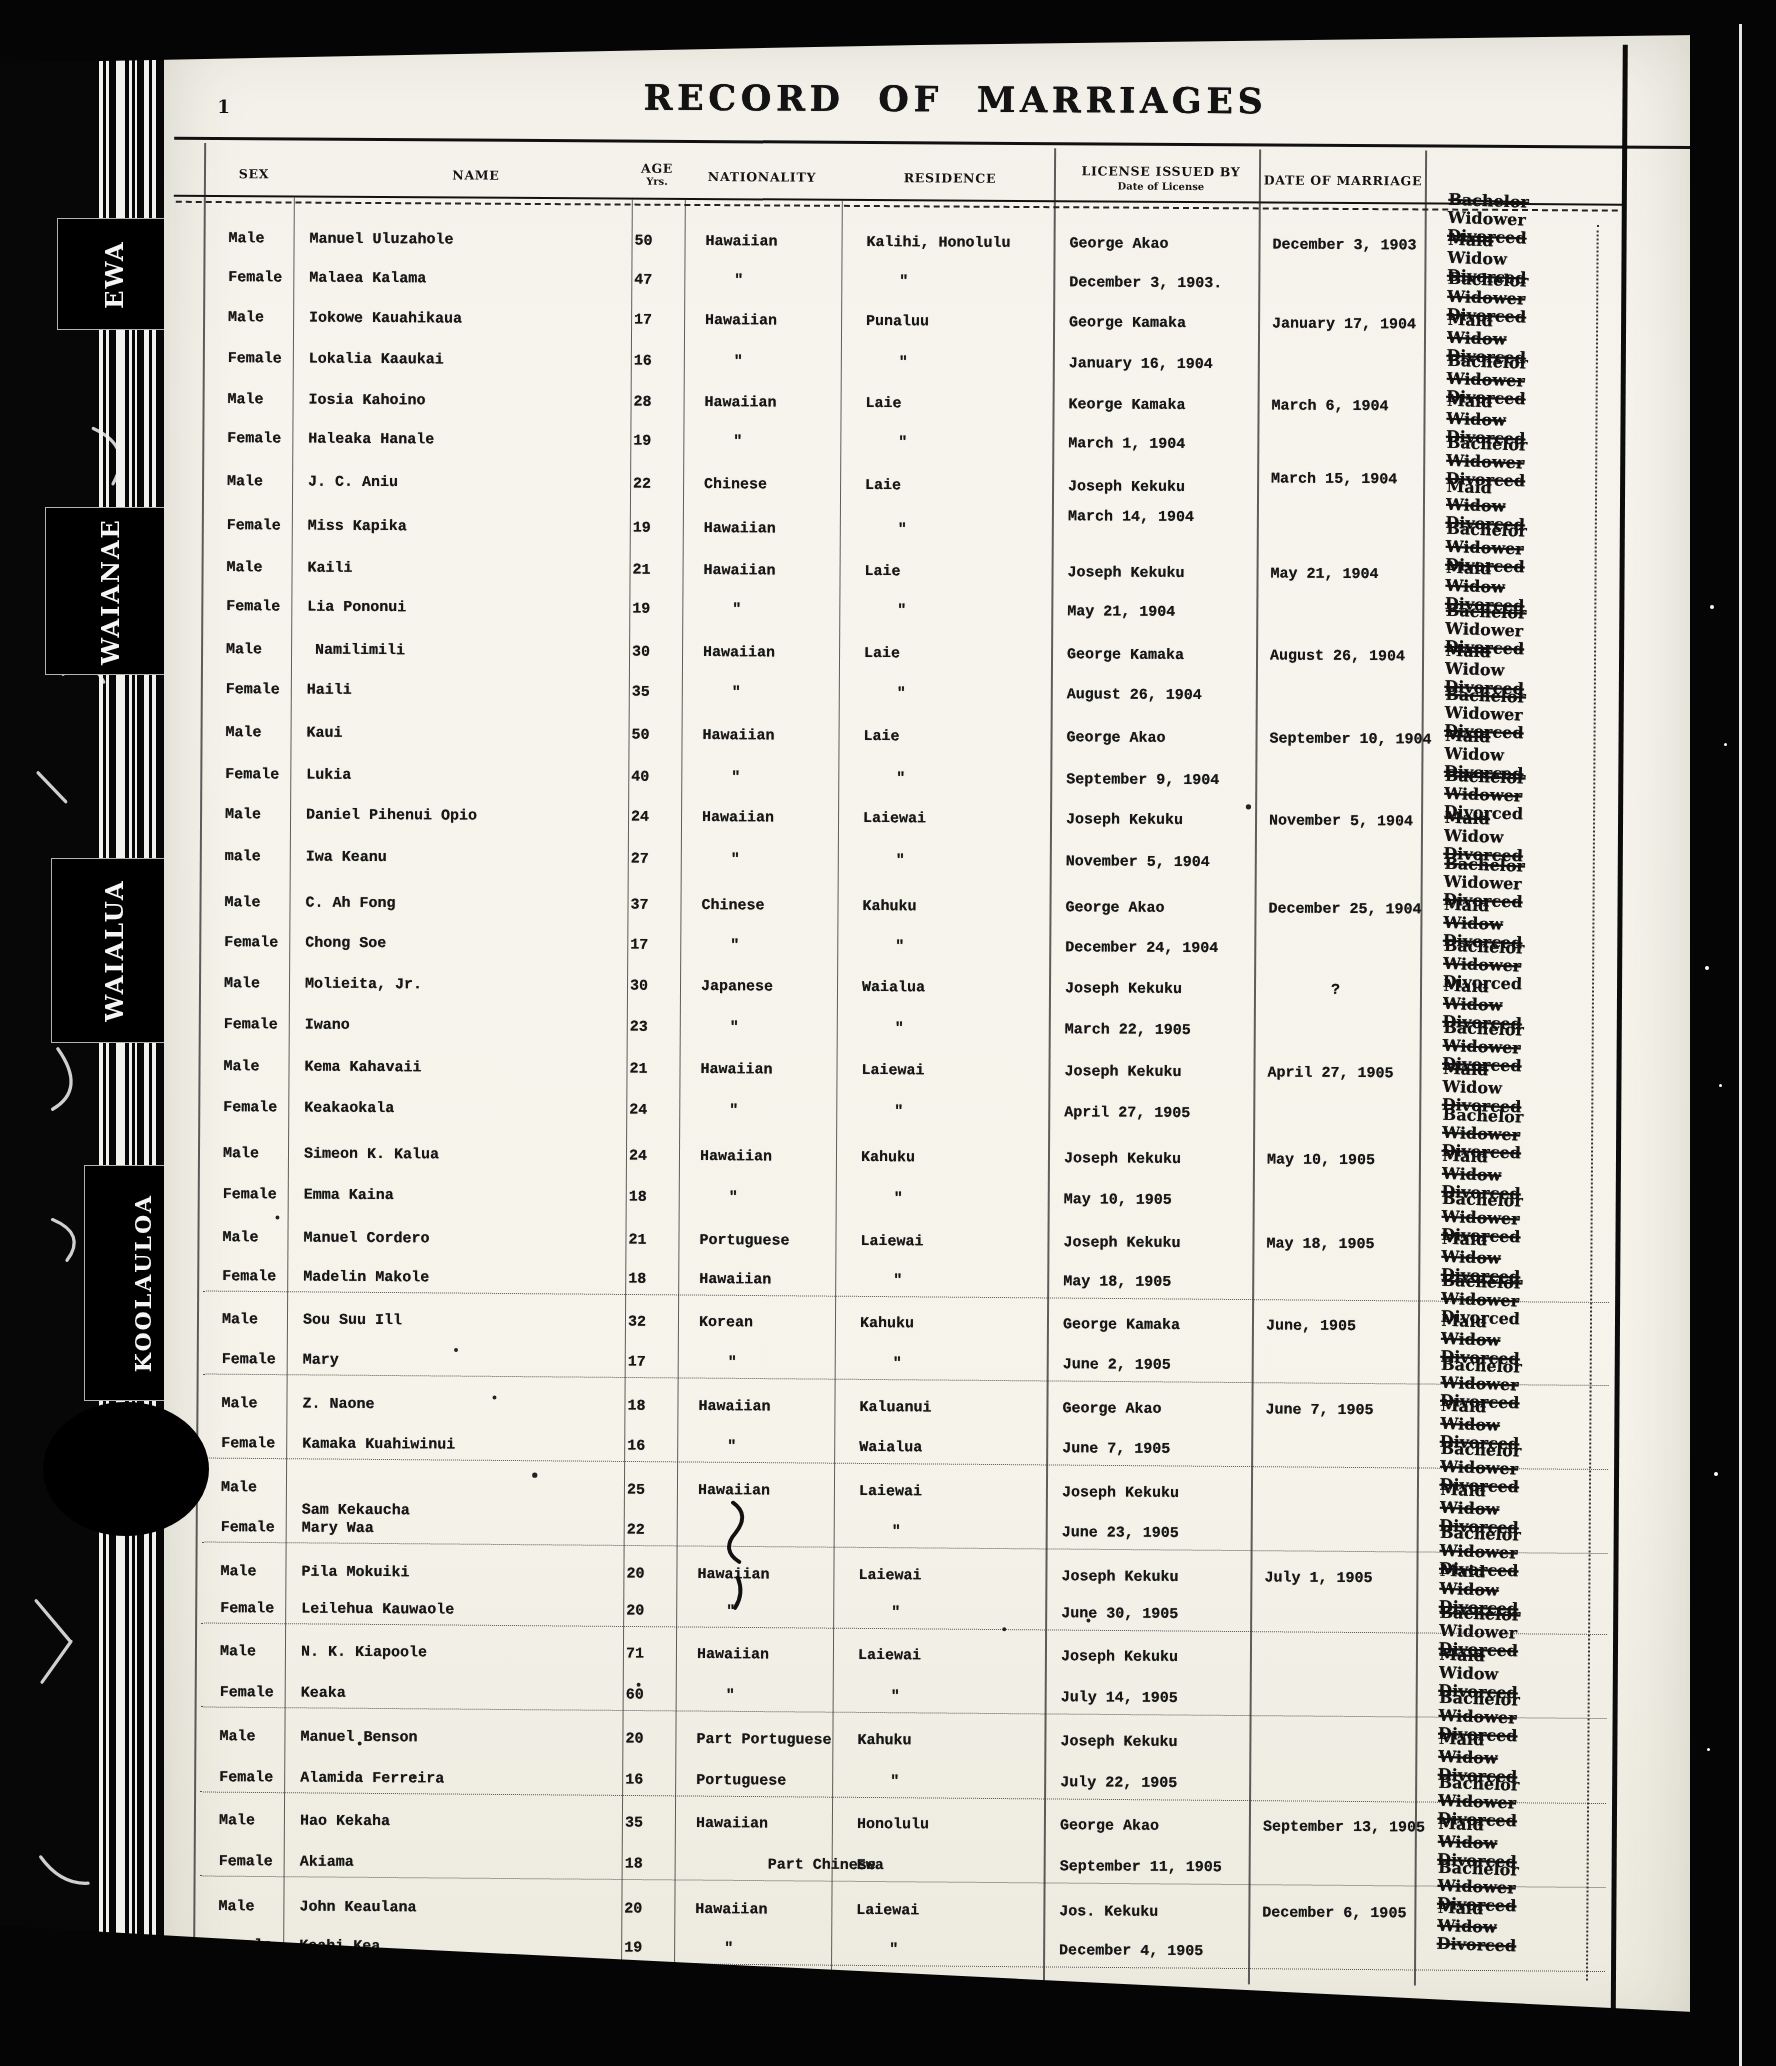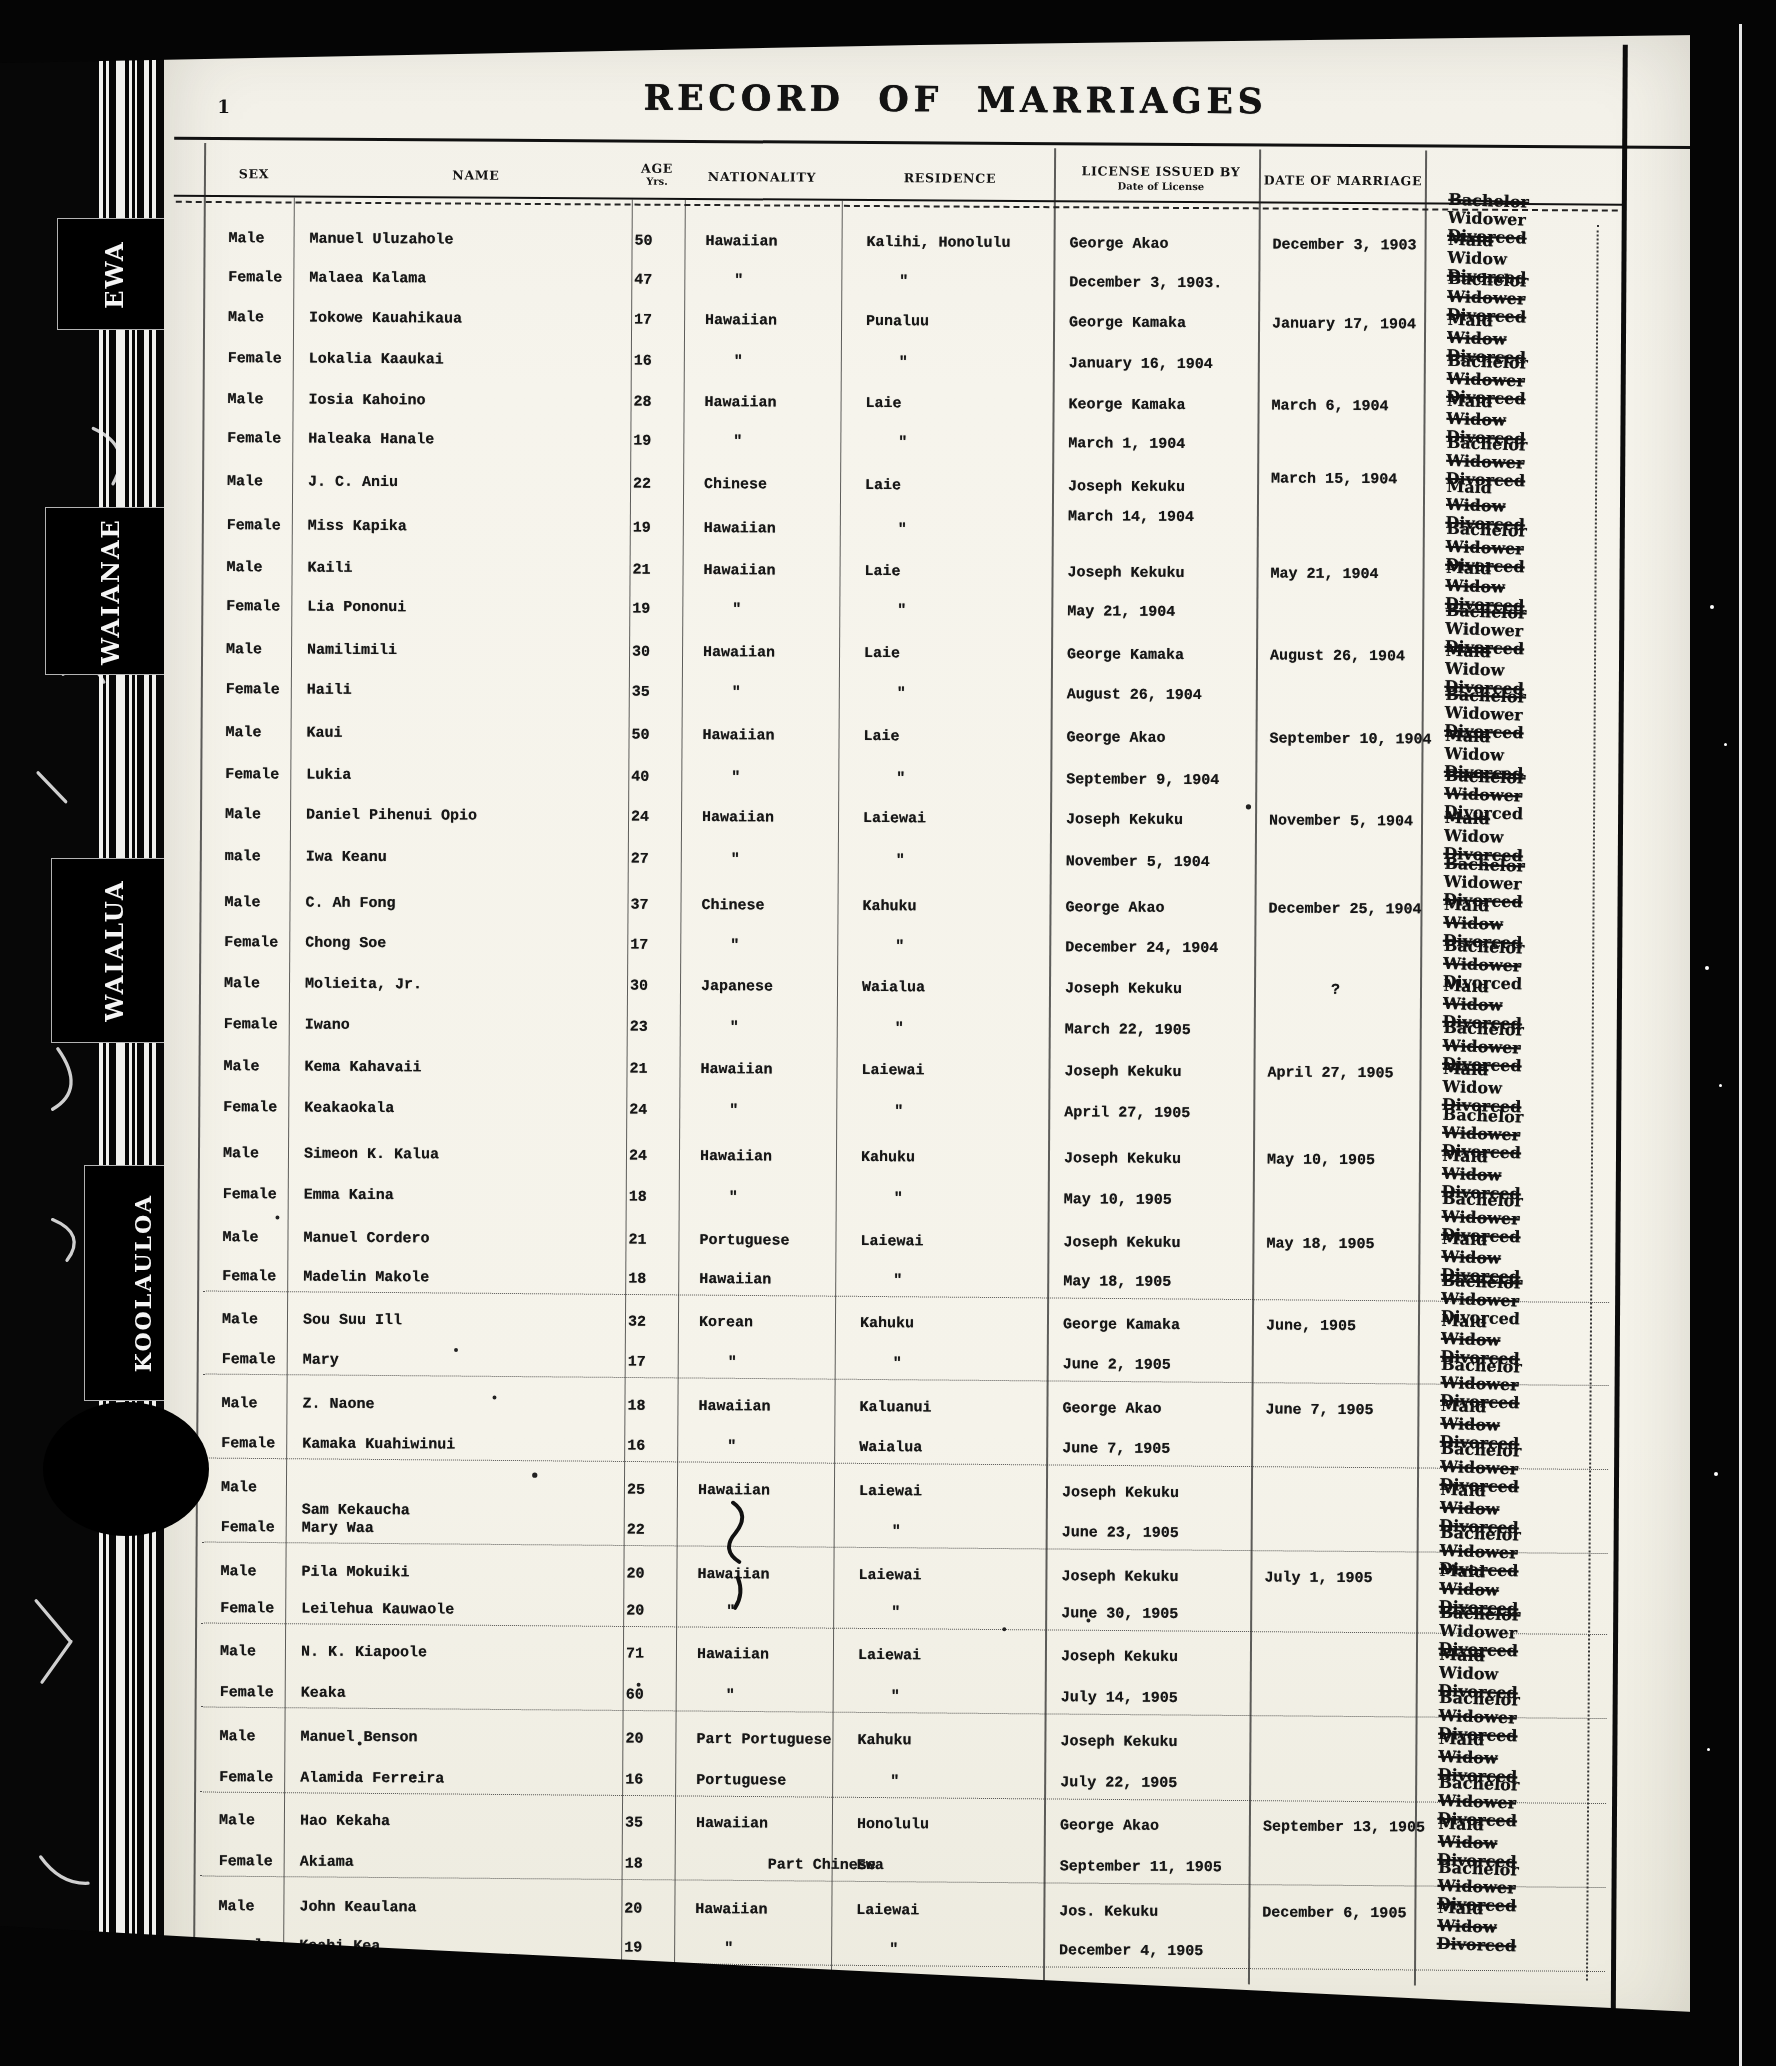--- a/index.html
+++ b/index.html
@@ -249,21 +249,21 @@
             <div class="tw" style="left: 900px; top: 598px;">"</div>
             <div class="tw" style="left: 1070px; top: 598px;">May 21, 1904</div>
             <div class="stamp" style="top: 553px;">
               <div>Maid</div>
               <div class="struck">Widow</div>
               <div class="struck">Divorced</div>
             </div>
           </div>
           <div>
             <div class="tw" style="left: 229px; top: 641px;">Male</div>
-            <div class="tw" style="left: 310px; top: 641px;">Namilimili</div>
+            <div class="tw" style="left: 318px; top: 641px;">Namilimili</div>
             <div class="tw" style="left: 635px; top: 641px;">30</div>
             <div class="tw" style="left: 706px; top: 641px;">Hawaiian</div>
             <div class="tw" style="left: 867px; top: 641px;">Laie</div>
             <div class="tw" style="left: 1070px; top: 641px;">George Kamaka</div>
             <div class="tw" style="left: 1273px; top: 641px;">August 26, 1904</div>
             <div class="stamp" style="top: 596px;">
               <div class="struck">Bachelor</div>
               <div>Widower</div>
               <div class="struck">Divorced</div>
             </div>

